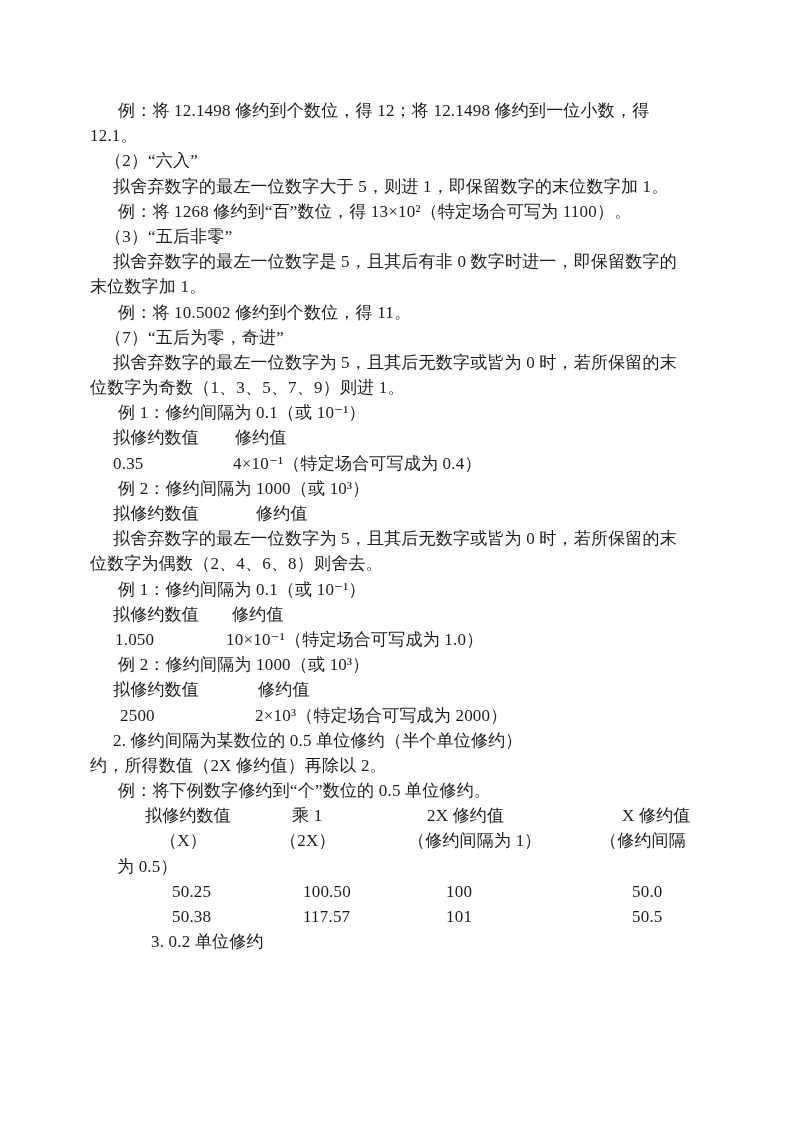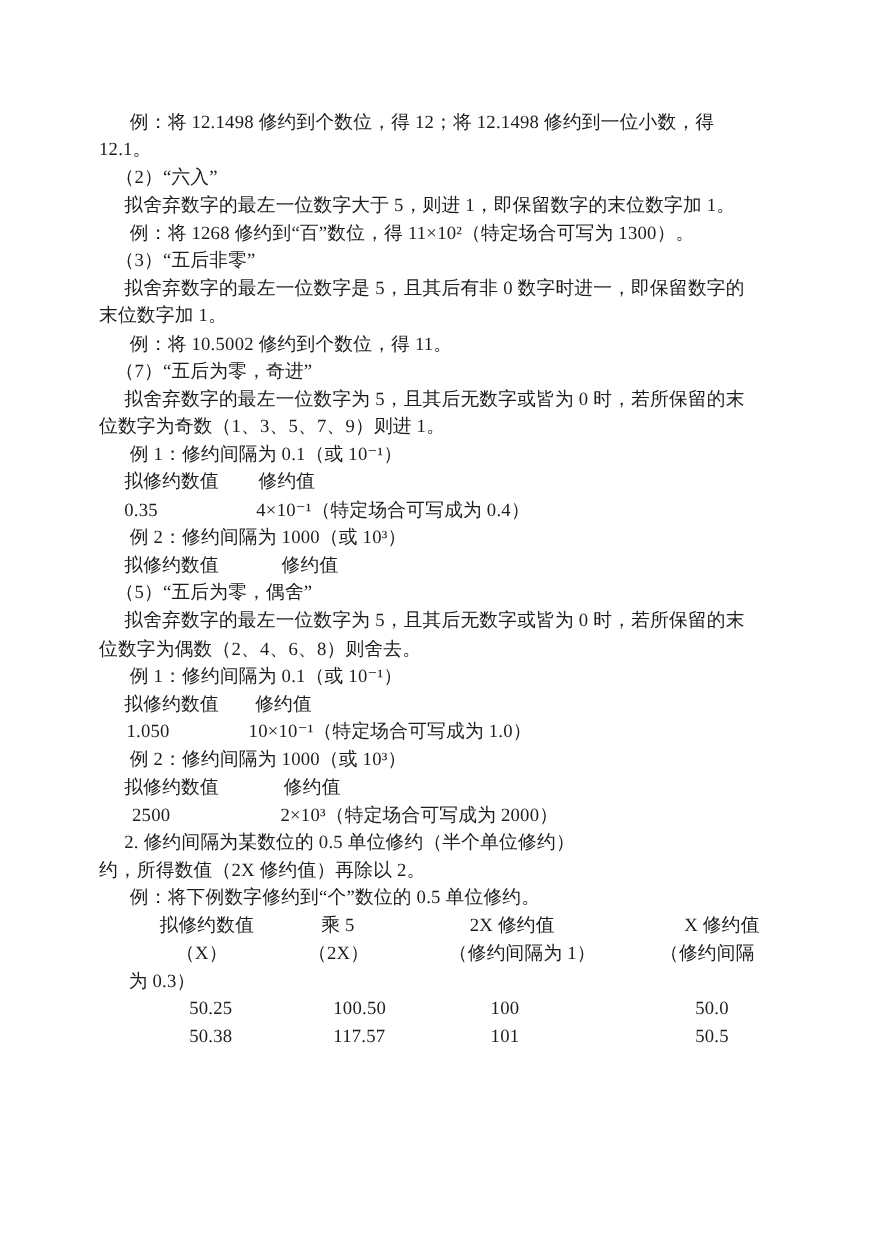--- a/index.html
+++ b/index.html
@@ -48,21 +48,21 @@
     <div class="line">
         <span class="seg" style="left:90px">12.1。</span>
       </div>
     <div class="line">
         <span class="seg" style="left:105px">（2）“六入”</span>
       </div>
     <div class="line">
         <span class="seg" style="left:113px">拟舍弃数字的最左一位数字大于 5，则进 1，即保留数字的末位数字加 1。</span>
       </div>
     <div class="line">
-        <span class="seg" style="left:118px">例：将 1268 修约到“百”数位，得 11×10²（特定场合可写为 1300）。</span>
+        <span class="seg" style="left:118px">例：将 1268 修约到“百”数位，得 13×10²（特定场合可写为 1100）。</span>
       </div>
     <div class="line">
         <span class="seg" style="left:105px">（3）“五后非零”</span>
       </div>
     <div class="line">
         <span class="seg" style="left:113px">拟舍弃数字的最左一位数字是 5，且其后有非 0 数字时进一，即保留数字的</span>
       </div>
     <div class="line">
         <span class="seg" style="left:90px">末位数字加 1。</span>
       </div>
@@ -91,23 +91,20 @@
       <span class="seg" style="left:233px">4×10⁻¹（特定场合可写成为 0.4）</span>
     </div>
     <div class="line">
         <span class="seg" style="left:118px">例 2：修约间隔为 1000（或 10³）</span>
       </div>
     <div class="line">
       <span class="seg" style="left:113px">拟修约数值</span>
       <span class="seg" style="left:256px">修约值</span>
     </div>
     <div class="line">
-        <span class="seg" style="left:105px">（5）“五后为零，偶舍”</span>
-      </div>
-    <div class="line">
         <span class="seg" style="left:113px">拟舍弃数字的最左一位数字为 5，且其后无数字或皆为 0 时，若所保留的末</span>
       </div>
     <div class="line">
         <span class="seg" style="left:90px">位数字为偶数（2、4、6、8）则舍去。</span>
       </div>
     <div class="line">
         <span class="seg" style="left:118px">例 1：修约间隔为 0.1（或 10⁻¹）</span>
       </div>
     <div class="line">
       <span class="seg" style="left:113px">拟修约数值</span>
@@ -134,40 +131,43 @@
       </div>
     <div class="line">
         <span class="seg" style="left:90px">约，所得数值（2X 修约值）再除以 2。</span>
       </div>
     <div class="line">
         <span class="seg" style="left:118px">例：将下例数字修约到“个”数位的 0.5 单位修约。</span>
       </div>
 
     <div class="line">
       <span class="seg" style="left:145px">拟修约数值</span>
-      <span class="seg" style="left:292px">乘 5</span>
+      <span class="seg" style="left:292px">乘 1</span>
       <span class="seg" style="left:427px">2X 修约值</span>
       <span class="seg" style="left:622px">X 修约值</span>
     </div>
     <div class="line">
       <span class="seg" style="left:160px">（X）</span>
       <span class="seg" style="left:280px">（2X）</span>
       <span class="seg" style="left:408px">（修约间隔为 1）</span>
       <span class="seg" style="left:600px">（修约间隔</span>
     </div>
     <div class="line">
-        <span class="seg" style="left:117px">为 0.3）</span>
+        <span class="seg" style="left:117px">为 0.5）</span>
       </div>
     <div class="line">
       <span class="seg" style="left:172px">50.25</span>
       <span class="seg" style="left:303px">100.50</span>
       <span class="seg" style="left:446px">100</span>
       <span class="seg" style="left:632px">50.0</span>
     </div>
     <div class="line">
       <span class="seg" style="left:172px">50.38</span>
       <span class="seg" style="left:303px">117.57</span>
       <span class="seg" style="left:446px">101</span>
       <span class="seg" style="left:632px">50.5</span>
     </div>
+    <div class="line">
+        <span class="seg" style="left:151px">3. 0.2 单位修约</span>
+      </div>
 
   </div>
 </div>
 
 </body></html>

